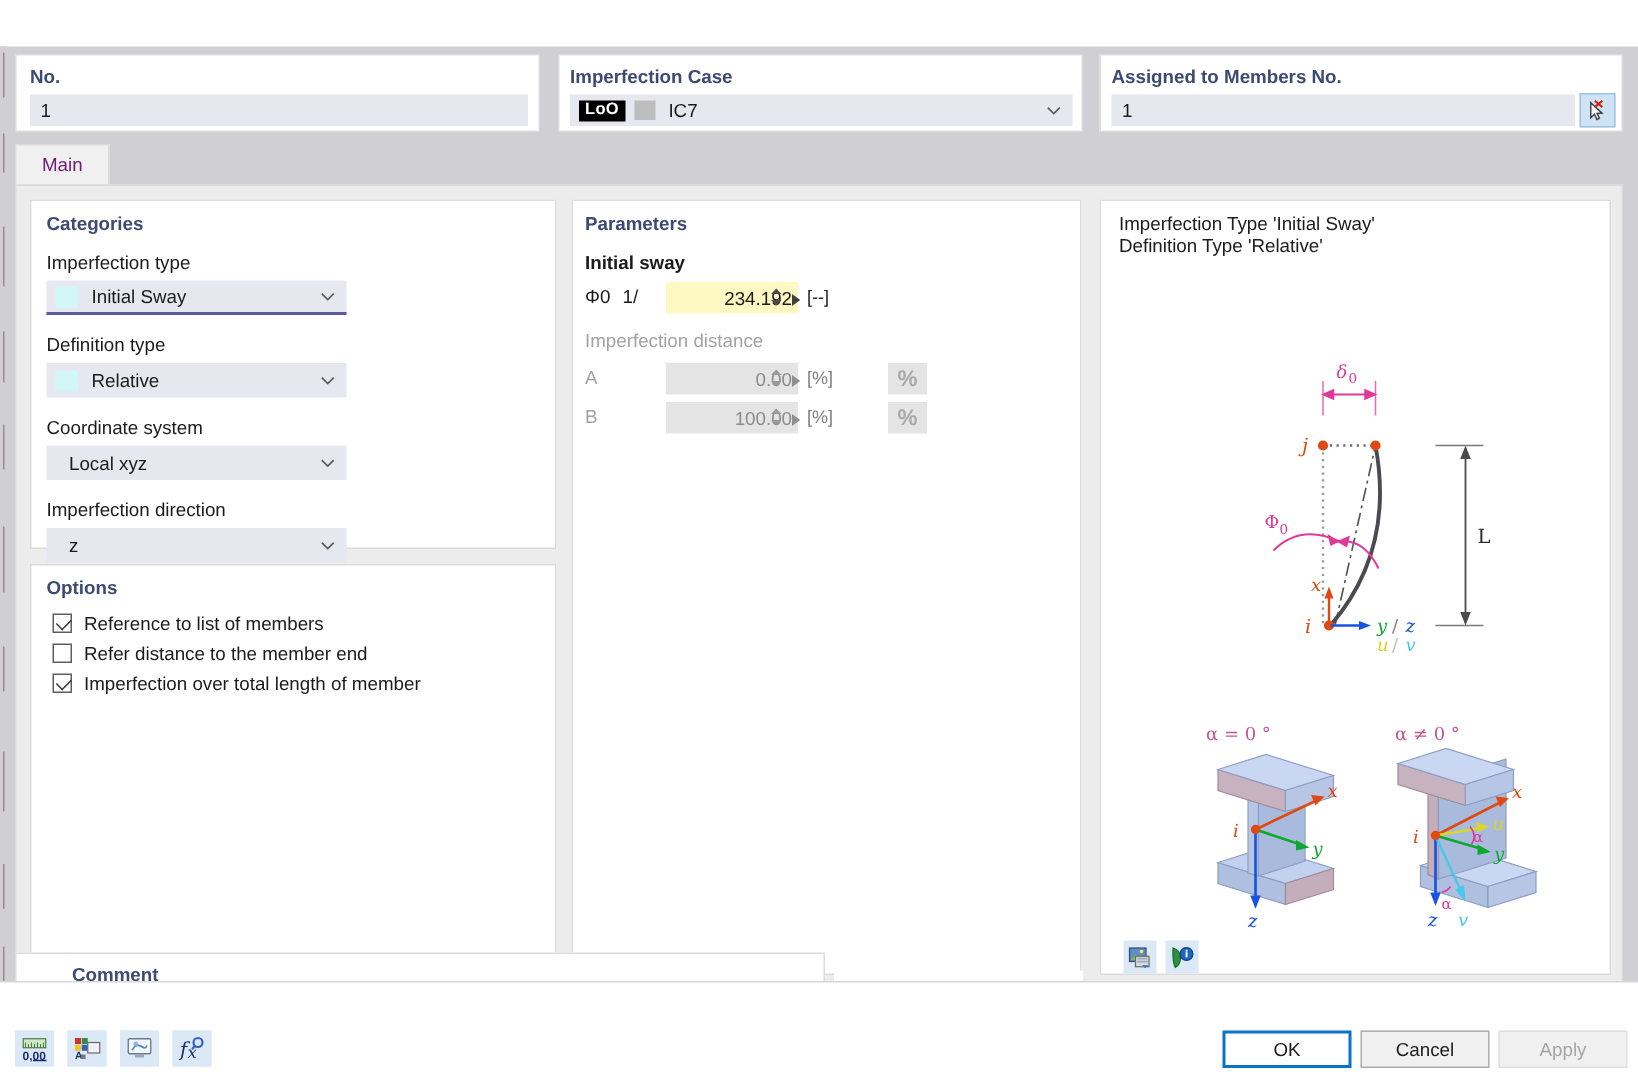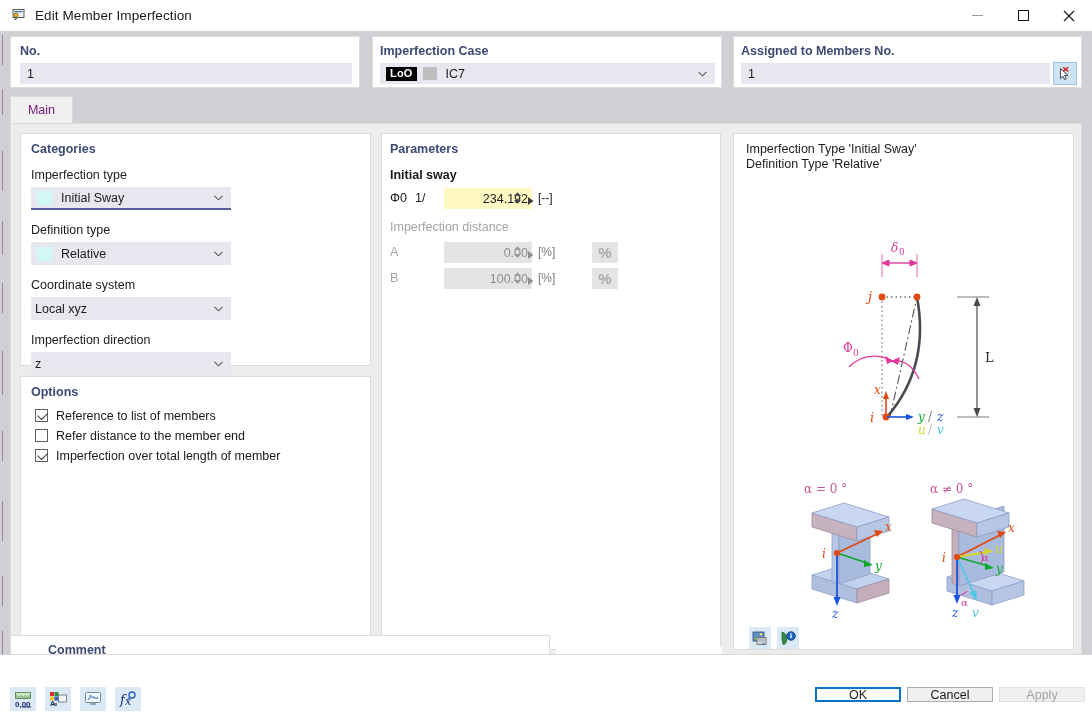--- a/index.html
+++ b/index.html
@@ -123,21 +123,21 @@
 
   
   .combo {
     position: absolute; height: 23px; background: #e7e7f0;
     box-sizing: border-box; display: flex; align-items: center;
     font-size: 12.5px; color: #1b1b1b;
   }
   .combo.focus { border-bottom: 2px solid #5b5ba0; }
   .combo .sw { width: 15px; height: 14px; background: #d2f7f7; margin: 0 9px 0 6px; }
   .combo .txt { padding-left: 0px; }
-  .combo .txt.nopad { padding-left: 4px; }
+  .combo .txt.nopad { padding-left: 15px; }
 
   
   .spin {
     position: absolute; height: 21px; box-sizing: border-box;
     display: flex; align-items: center; justify-content: flex-end;
     font-size: 12.5px; color: #1b1b1b;
     padding-right: 4px;
   }
   .spin.act { background: #fef9c3; color:#1b1b1b; }
   .spin.dis { background: #e4e4e4; color: #8e8e8e; }
@@ -184,64 +184,40 @@
   .bottombar {
     position: absolute; left:0; top: 654px; width: 1092px; height: 68px; background:#ffffff;
     border-top: 1px solid #d8d8d8;
   }
   .toolbtn {
     position: absolute; width: 26px; height: 24px; background: #dbe9f7;
     display:flex; align-items:center; justify-content:center;
     border: 1px solid #dbe9f7; box-sizing:border-box;
   }
   .dlgbtn {
-    position: absolute; height: 15px; box-sizing: border-box;
+    position: absolute; height: 25px; box-sizing: border-box;
     display:flex; align-items:center; justify-content:center;
     font-size: 12.5px; background: #f0f0f0; border: 1px solid #adadad;
     color: #1b1b1b;
   }
   .dlgbtn.primary { border: 2px solid #0a72c8; background: #ffffff; }
   .dlgbtn.disabled { color: #a5a5a5; background: #f0f0f0; border: 1px solid #e0e0e0; }
 
   
   .gfxbtn {
     position:absolute; width: 22px; height: 22px; background:#dbe9f7;
     display:flex; align-items:center; justify-content:center;
   }
   svg { overflow: visible; }
 </style>
 </head>
 <body>
 
 <div class="app">
 
-  <div class="titlebar">
-    <div class="title-icon">
-      <svg width="17" height="17" viewBox="0 0 17 17">
-        <rect x="3" y="2.5" width="11" height="8" fill="#f0f0f0" stroke="#5a5a5a" stroke-width="1"></rect>
-        <rect x="4.5" y="4" width="8" height="1.2" fill="#3b6fb8"></rect>
-        <path d="M5 10.5 L5 13 L8 10.5 Z" fill="#f0f0f0" stroke="#5a5a5a" stroke-width="1"></path>
-        <circle cx="6" cy="8" r="2.1" fill="#e8b21e" stroke="#8a6a10" stroke-width=".8"></circle>
-      </svg>
-    </div>
-    <div class="title-text">Edit Member Imperfection</div>
-    <div class="win-ctrls">
-      <div class="win-btn min">
-          <span></span>
-        </div>
-      <div class="win-btn max">
-          <span></span>
-        </div>
-      <div class="win-btn close">
-        <svg width="12" height="12" viewBox="0 0 12 12">
-            <path d="M1 1 L11 11 M11 1 L1 11" stroke="#141414" stroke-width="1.1"></path>
-          </svg>
-      </div>
-    </div>
-  </div>
 
   <div class="dlgbody">
 
     <div class="leftedge">
       <i style="top:4px;height:30px"></i>
         <i style="top:58px;height:26px"></i>
       <i style="top:120px;height:40px"></i>
         <i style="top:190px;height:34px"></i>
       <i style="top:252px;height:30px"></i>
         <i style="top:320px;height:44px"></i>

